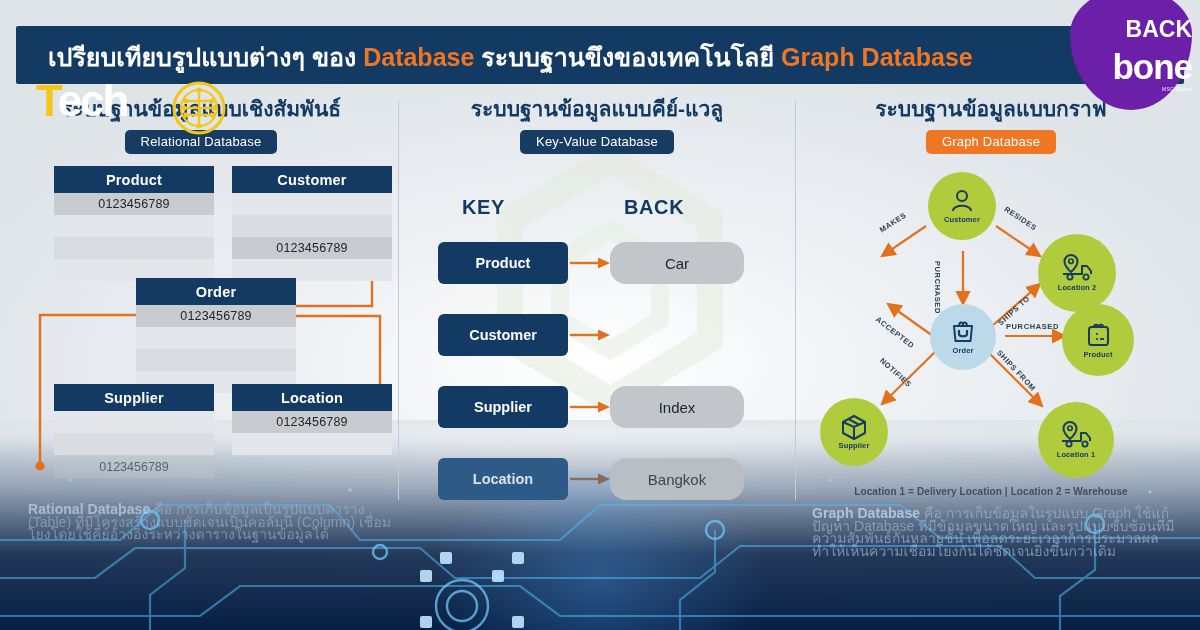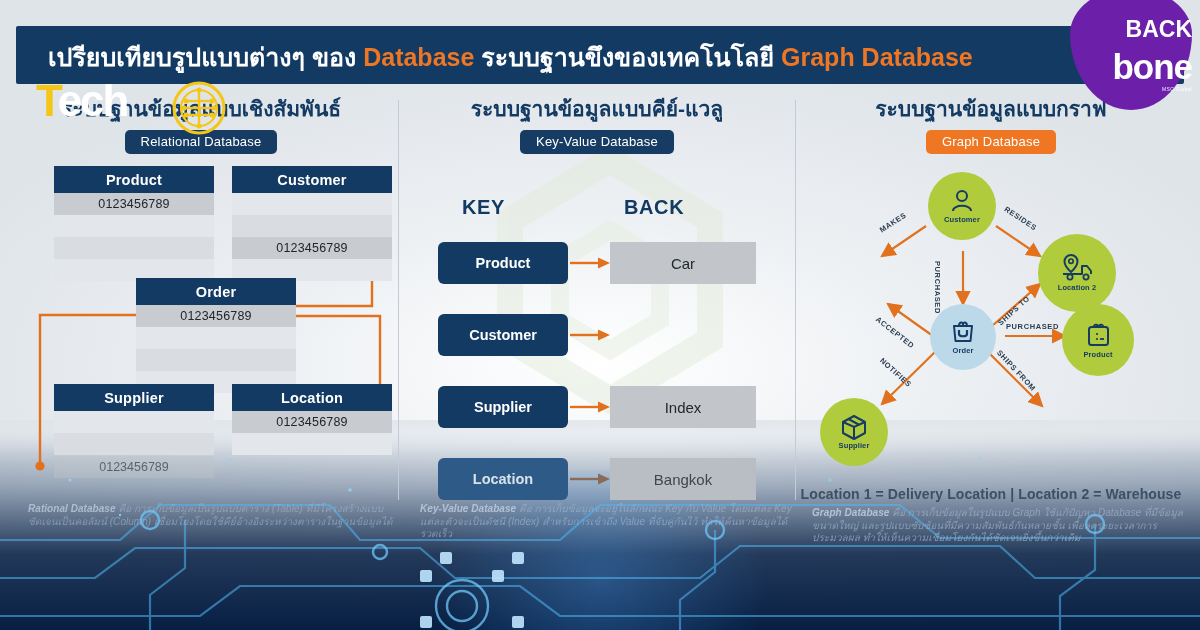--- a/index.html
+++ b/index.html
@@ -122,21 +122,21 @@
   }
   .kv-head-k { left:56px; top:28px; }
   .kv-head-v { left:218px; top:28px; }
   .kv-row { position:absolute; left:32px; width:318px; height:42px; }
   .kv-key {
     position:absolute; left:0; top:0; width:130px; height:42px; border-radius:6px;
     background:#123a63; color:#fff; font-size:14.5px; font-weight:bold;
     display:flex; align-items:center; justify-content:center;
   }
   .kv-val {
-    position:absolute; left:172px; top:0; width:146px; height:42px; border-radius:0;
+    position:absolute; left:172px; top:0; width:134px; height:42px; border-radius:16px;
     background:#c2c6ca; color:#23282d; font-size:15px;
     display:flex; align-items:center; justify-content:center;
   }
   .kv-arrow { position:absolute; left:132px; top:14px; width:40px; height:14px; }
   .kv-row.dim .kv-key { background:#2d5a86; color:#d8e2ec; }
   .kv-row.dim .kv-val { background:#b8bec4; color:#3f464d; }
 
   
   .gr-wrap { position:absolute; left:0; top:60px; width:382px; height:400px; }
   .node {
@@ -146,27 +146,27 @@
   }
   .node.green { background:#b0cb3c; }
   .node.blue  { background:#bcd9ea; }
   .node-label { font-size:7.5px; font-weight:bold; margin-top:1px; letter-spacing:.1px; }
   .edge-label {
     position:absolute; font-size:7.5px; font-weight:bold; color:#2a3d4f;
     letter-spacing:.6px; white-space:nowrap;
   }
   .gr-caption {
     position:absolute; left:0; top:330px; width:382px; text-align:center;
-    font-size:14px; font-weight:bold; color:#3d5063; letter-spacing:.1px;
+    font-size:10px; font-weight:bold; color:#3d5063; letter-spacing:.1px;
   }
 
   
   .foot {
-    position:absolute; font-size:10px; line-height:12.5px;
-    color:#9fb4cc; letter-spacing:.05px;font-style:italic;
+    position:absolute; font-size:14px; line-height:12.5px;
+    color:#9fb4cc; letter-spacing:.05px;
   }
   .foot b { color:#cfe0f2; }
   .foot-1 { left:28px; top:503px; width:372px; opacity:.62; }
   .foot-2 { left:420px; top:503px; width:372px; opacity:.66; }
   .foot-3 { left:812px; top:507px; width:372px; opacity:.70; }
 </style>
 </head>
 <body>
 
 <div id="page">
@@ -445,37 +445,44 @@
       <div class="node green" style="left:20px;top:242px;width:68px;height:68px">
         <svg width="28" height="26" viewBox="0 0 28 26">
           <path d="M3 8 L14 2 L25 8 L25 19 L14 25 L3 19 Z" fill="none" stroke="#173c64" stroke-width="2" stroke-linejoin="round"></path>
           <path d="M3 8 L14 13 L25 8" fill="none" stroke="#173c64" stroke-width="2"></path>
           <line x1="14" y1="13" x2="14" y2="25" stroke="#173c64" stroke-width="2"></line>
           <line x1="8.5" y1="5" x2="19.5" y2="11" stroke="#173c64" stroke-width="2"></line>
         </svg>
         <div class="node-label">Supplier</div>
       </div>
 
+      <div class="node green" style="left:238px;top:246px;width:76px;height:76px">
+        <svg width="34" height="28" viewBox="0 0 34 28">
+          <path d="M11 1 C7 1 4.5 4 4.5 7.5 C4.5 12 11 18 11 18 C11 18 17.5 12 17.5 7.5 C17.5 4 15 1 11 1 Z" fill="none" stroke="#173c64" stroke-width="2"></path>
+          <circle cx="11" cy="7.2" r="2.2" fill="none" stroke="#173c64" stroke-width="1.7"></circle>
+          <path d="M3 20 L22 20 L22 12 L27 12 L31 17 L31 20" fill="none" stroke="#173c64" stroke-width="2" stroke-linejoin="round"></path>
+          <circle cx="10" cy="23" r="2.6" fill="none" stroke="#173c64" stroke-width="1.8"></circle>
+          <circle cx="26" cy="23" r="2.6" fill="none" stroke="#173c64" stroke-width="1.8"></circle>
+        </svg>
+        <div class="node-label">Location 1</div>
+      </div>
 
       <div class="edge-label" style="left:78px;top:62px;transform:rotate(-33deg)">MAKES</div>
       <div class="edge-label" style="left:202px;top:58px;transform:rotate(33deg)">RESIDES</div>
       <div class="edge-label" style="left:142px;top:105px;transform:rotate(90deg);transform-origin:left top">PURCHASED</div>
       <div class="edge-label" style="left:72px;top:172px;transform:rotate(38deg)">ACCEPTED</div>
       <div class="edge-label" style="left:194px;top:150px;transform:rotate(-42deg)">SHIPS TO</div>
       <div class="edge-label" style="left:206px;top:166px">PURCHASED</div>
       <div class="edge-label" style="left:76px;top:212px;transform:rotate(42deg)">NOTIFIES</div>
       <div class="edge-label" style="left:190px;top:210px;transform:rotate(47deg)">SHIPS FROM</div>
 
       <div class="gr-caption">Location 1 = Delivery Location  |  Location 2 = Warehouse</div>
     </div>
   </div>
 
   <div class="foot foot-1">
     <b>Rational Database</b><span> คือ การเก็บข้อมูลเป็นรูปแบบตาราง (Table) ที่มีโครงสร้างแบบชัดเจนเป็นคอลัมน์ (Column) เชื่อมโยงโดยใช้คีย์อ้างอิงระหว่างตารางในฐานข้อมูลได้</span>
   </div>
-  <div class="foot foot-2">
-    <b>Key-Value Database</b><span> คือ การเก็บข้อมูลจะอยู่ในลักษณะ Key กับ Value โดยแต่ละ Key แต่ละตัวจะเป็นดัชนี (Index) สำหรับการเข้าถึง Value ที่จับคู่กันไว้ ทำให้ค้นหาข้อมูลได้รวดเร็ว</span>
-  </div>
   <div class="foot foot-3">
     <b>Graph Database</b><span> คือ การเก็บข้อมูลในรูปแบบ Graph ใช้แก้ปัญหา Database ที่มีข้อมูลขนาดใหญ่ และรูปแบบซับซ้อนที่มีความสัมพันธ์กันหลายชั้น เพื่อลดระยะเวลาการประมวลผล ทำให้เห็นความเชื่อมโยงกันได้ชัดเจนยิ่งขึ้นกว่าเดิม</span>
   </div>
 
 </div>
 
 </body></html>

